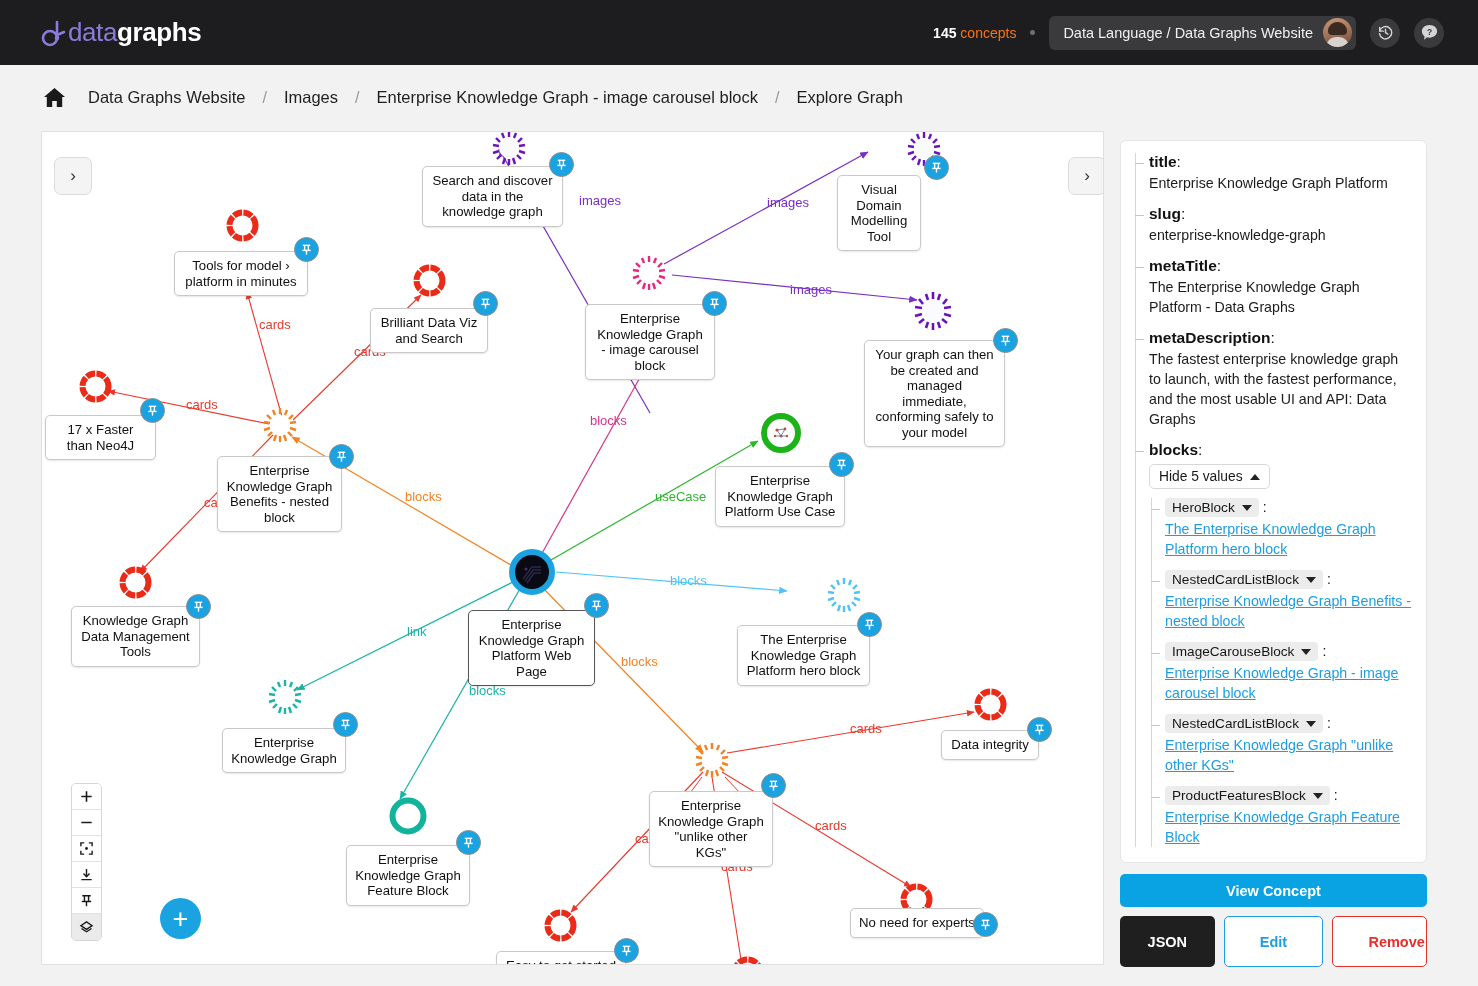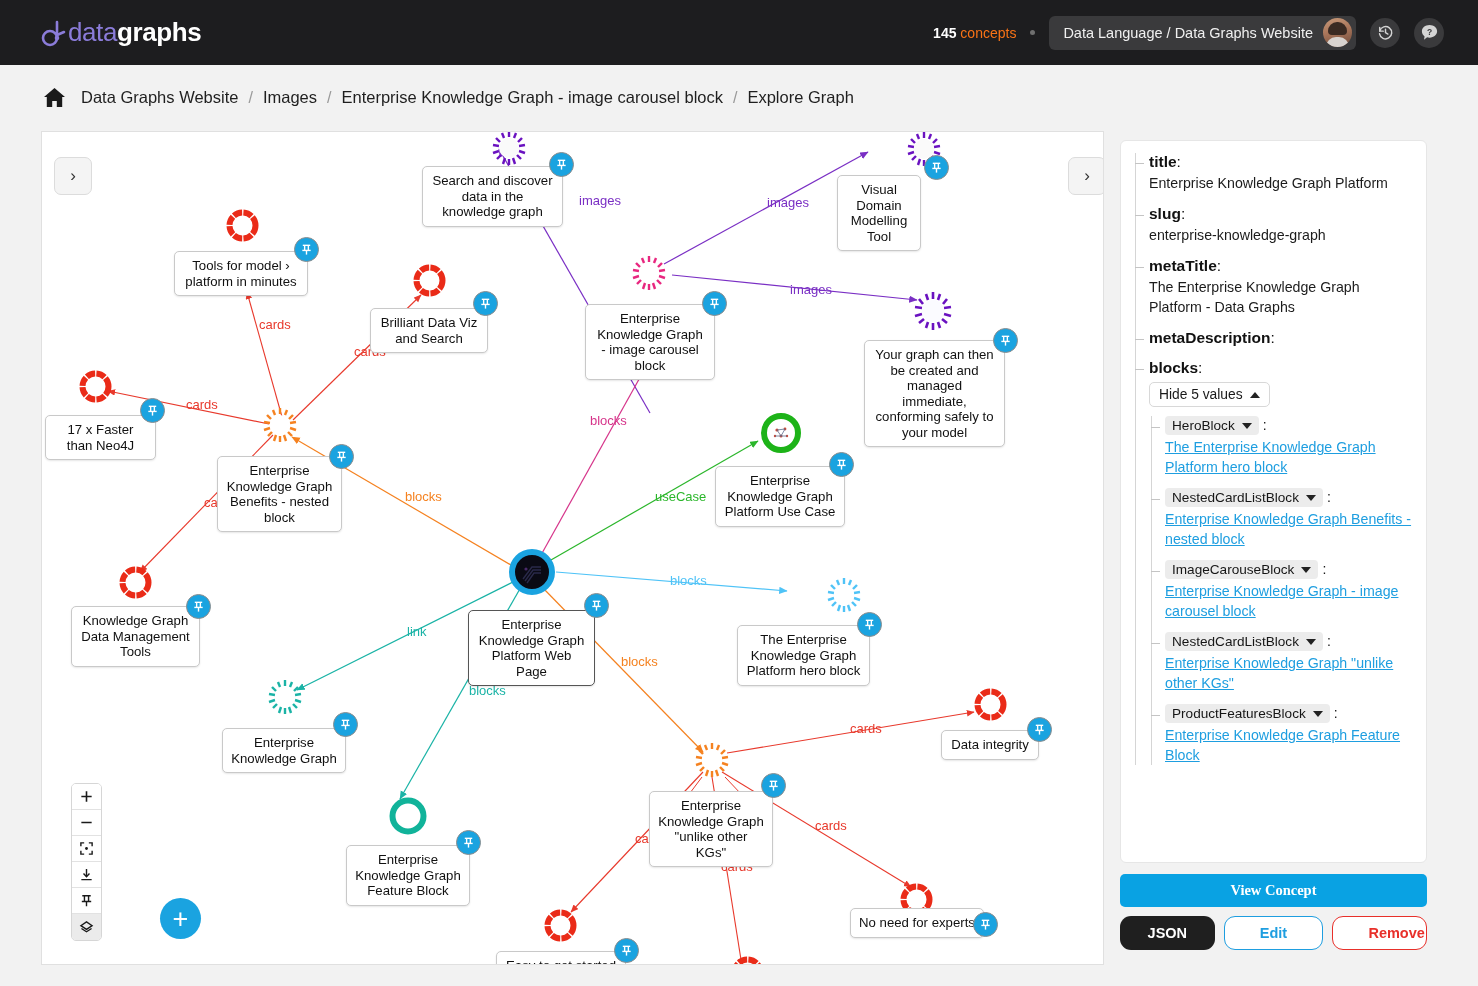--- a/index.html
+++ b/index.html
@@ -49,21 +49,21 @@
   }
   .circ-btn {
     width: 30px; height: 30px; border-radius: 50%; background: #3a3a3c;
     display: flex; align-items: center; justify-content: center; flex:none;
     cursor: pointer;
   }
 
   
   #breadcrumb {
     position: absolute; left: 0; top: 65px; width: 1478px; height: 65px;
-    display: flex; align-items: center; padding-left: 42px; gap: 10px;
+    display: flex; align-items: center; padding-left: 42px; gap: 17px;
     background: #f2f2f2;
   }
   .crumb { font-size: 16.5px; color: #1f1f1f; white-space: nowrap; cursor: pointer; }
   .crumb-sep { font-size: 16px; color: #9a9a9a; }
   #home-icon { width: 25px; height: 23px; margin-right: 4px; }
 
   
   #canvas {
     position: absolute; left: 41px; top: 131px;
     width: 1063px; height: 834px;
@@ -152,24 +152,24 @@
     display: block; margin-top: 2px;
     font-size: 14.2px; line-height: 20px; color: #1e9ee0;
     text-decoration: underline; cursor: pointer;
   }
   .caret-dn { width:0;height:0;border-left:5px solid transparent;border-right:5px solid transparent;border-top:6px solid #222; }
   .caret-up { width:0;height:0;border-left:5px solid transparent;border-right:5px solid transparent;border-bottom:6px solid #222; }
 
   #view-concept {
     margin-top: 11px; width: 307px; height: 33px; background: #09a2e3;
     border: none; border-radius: 5px; color: #fff; font-size: 14.5px;
-    font-weight: 600; cursor: pointer; font-family: Liberation Serif, serif;
+    font-weight: 600; cursor: pointer; font-family: Liberation Sans, sans-serif;
   }
   #btn-row { margin-top: 9px; display: flex; gap: 9px; }
-  #btn-row button { height: 34px; border-radius: 11px; font-size: 14.5px;
+  #btn-row button { height: 51px; border-radius: 5px; font-size: 14.5px;
     font-weight: 700; cursor: pointer; font-family: "Liberation Sans", sans-serif; }
   #json-btn { width: 95px; background:#1f1f1f; color:#fff; border:none; }
   #edit-btn { width: 100px; background:#fff; color:#1e9ee0; border:1.5px solid #1e9ee0; }
   #remove-btn { width: 95px; background:#fff; color:#e8302a; border:1.5px solid #e8302a;padding-left:34px; }
 </style>
 </head>
 <body>
 
 <div id="topbar">
   <div id="logo-wrap">
@@ -809,20 +809,21 @@
         <div class="fval">enterprise-knowledge-graph</div>
       </div>
 
       <div class="field">
         <div class="fkey"><span>metaTitle</span><span class="colon">:</span></div>
         <div class="fval">The Enterprise Knowledge Graph Platform - Data Graphs</div>
       </div>
 
       <div class="field">
         <div class="fkey"><span>metaDescription</span><span class="colon">:</span></div>
+        <div class="fval">The fastest enterprise knowledge graph to launch, with the fastest performance, and the most usable UI and API: Data Graphs</div>
       </div>
 
       <div class="field">
         <div class="fkey"><span>blocks</span><span class="colon">:</span></div>
         <button class="hide-btn">
           <span>Hide 5 values</span>
           <span class="caret-up"></span>
         </button>
 
         <div class="tree-group" style="margin-top:9px">

